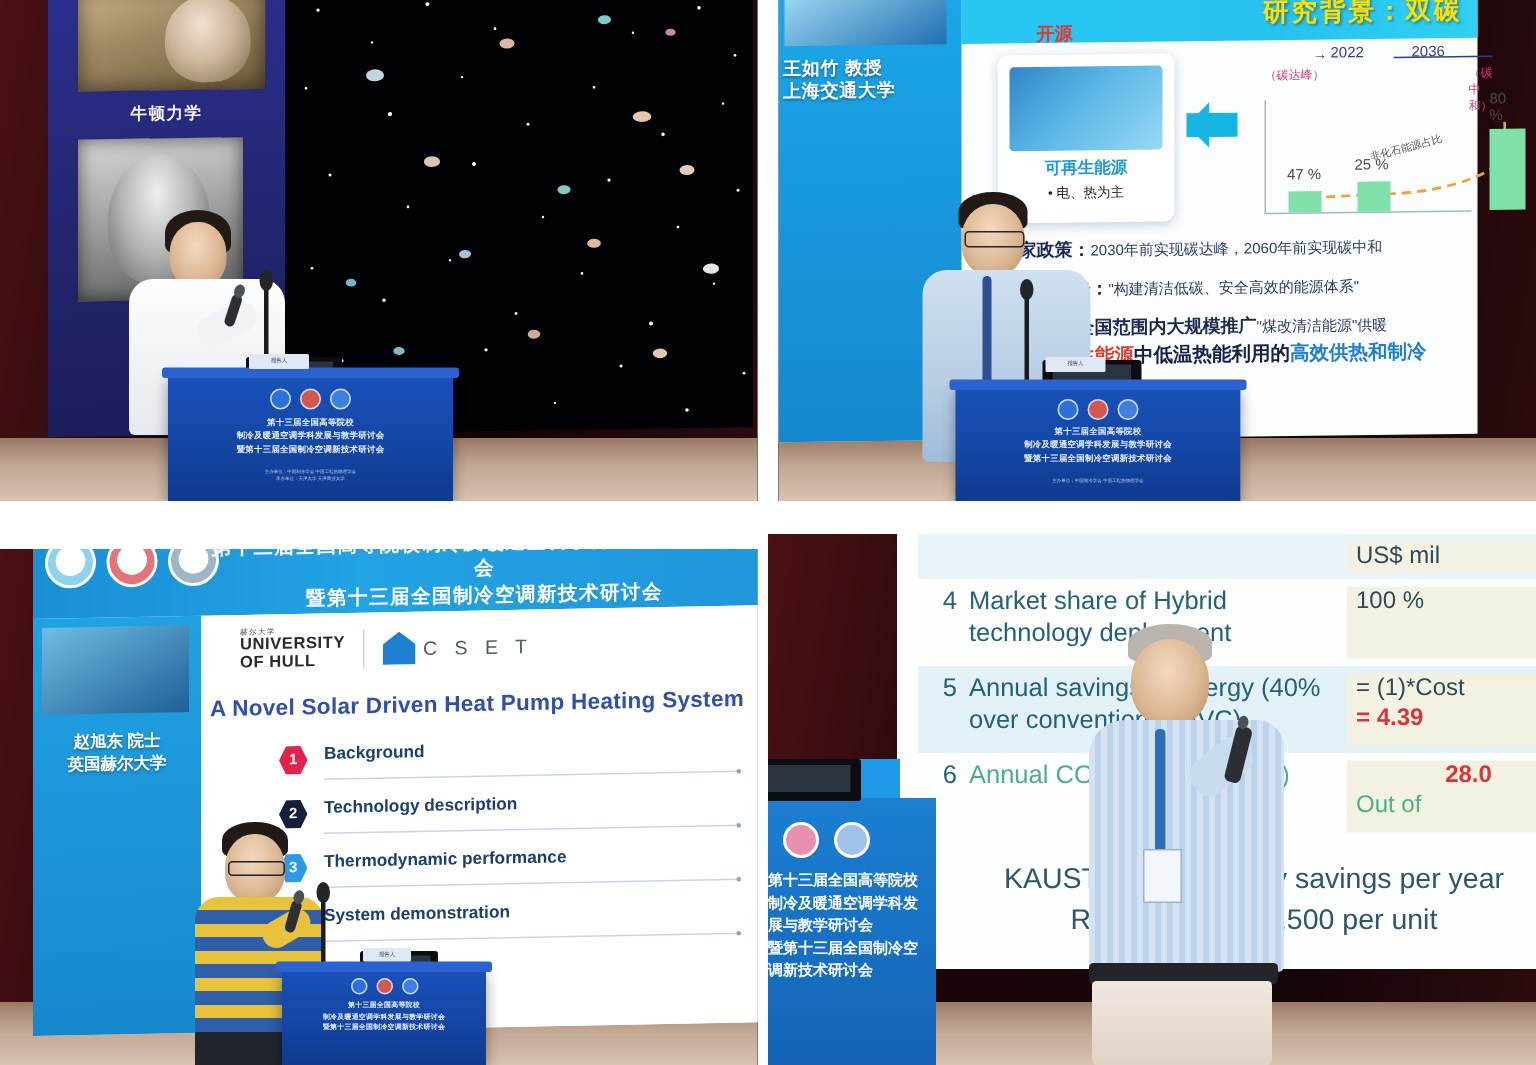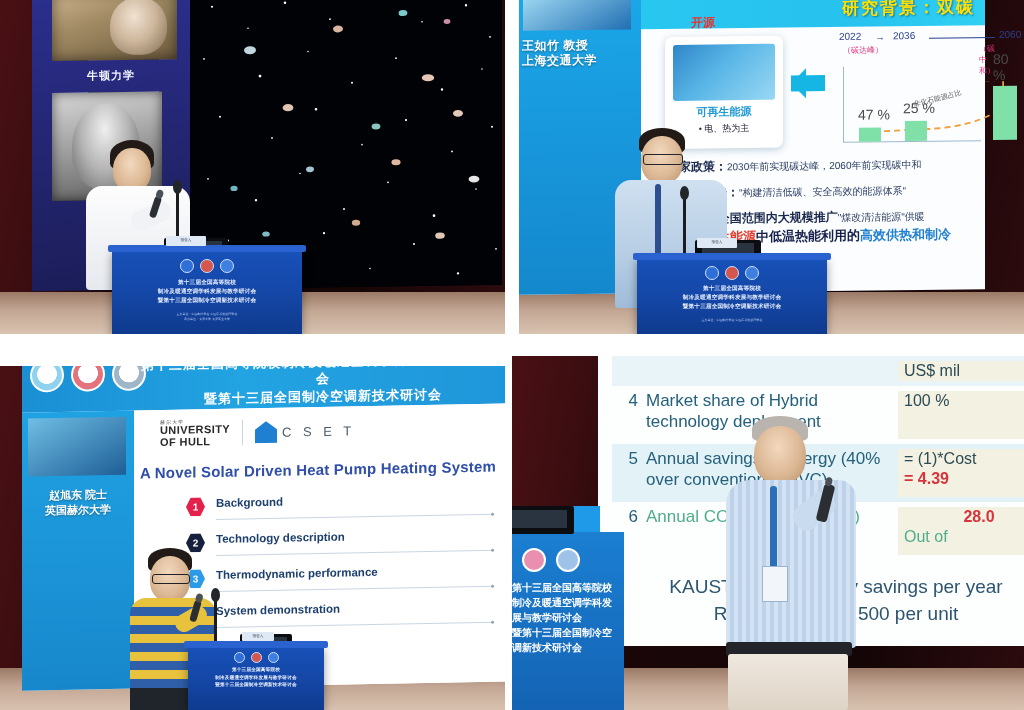--- a/index.html
+++ b/index.html
@@ -62,26 +62,26 @@
   .tr-card-t{position:absolute;left:0;right:0;top:68px;text-align:center;
            color:#1e9ad6;font-size:11px;font-weight:700;}
   .tr-card-s{position:absolute;left:0;right:0;top:86px;text-align:center;
            color:#223;font-size:9px;}
   .tr-kaiyuan{position:absolute;left:176px;top:22px;color:#e8352f;font-size:12px;font-weight:800;}
   .tr-arrow{position:absolute;left:276px;top:84px;width:34px;height:16px;background:#16b6e4;}
   .tr-arrow:after{content:"";position:absolute;left:-15px;top:-7px;border:15px solid transparent;
            border-right-color:#16b6e4;}
   .tr-chart{position:absolute;left:322px;top:40px;right:4px;height:118px;}
   .tr-years{position:absolute;left:0;right:0;top:0;height:34px;color:#2b3f8e;font-size:10px;}
-  .tr-y{position:absolute;top:0;}
+  .tr-y{position:absolute;top:0;margin-left:48px;}
   .tr-sub{position:absolute;top:14px;color:#e0347f;font-size:8px;}
   .tr-axis{position:absolute;left:6px;top:36px;bottom:6px;width:1px;background:#9fb8cc;}
   .tr-base{position:absolute;left:6px;right:0;bottom:6px;height:1px;background:#9fb8cc;}
   .bar{position:absolute;bottom:7px;background:#7fe0a8;}
-  .barlbl{position:absolute;color:#4a4a4a;font-size:14px;}
+  .barlbl{position:absolute;color:#4a4a4a;font-size:10px;}
   .tr-curve{position:absolute;left:36px;bottom:18px;width:130px;height:44px;
            border-bottom:2px dashed #f0a03c;border-right:2px dashed #f0a03c;
            border-radius:0 0 60% 0;transform:rotate(-2deg);}
   .tr-bullets{position:absolute;left:138px;top:166px;right:4px;}
   .tr-b{position:relative;padding-left:14px;margin-bottom:9px;color:#1c2a4e;
         font-size:12px;font-weight:700;white-space:nowrap;}
   .tr-b:before{content:"";position:absolute;left:2px;top:6px;width:3px;height:3px;background:#1c2a4e;}
   .tr-b em{font-style:normal;font-weight:400;font-size:10px;color:#2b3d63;}
   .tr-last{position:absolute;left:150px;top:236px;font-size:13px;font-weight:800;white-space:nowrap;}
   .tr-last .r{color:#e23b2e;} .tr-last .k{color:#16204a;} .tr-last .b{color:#1f7fd0;}

